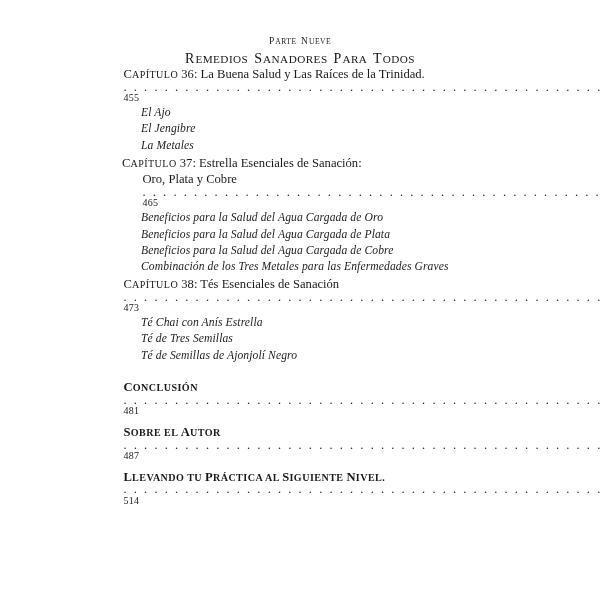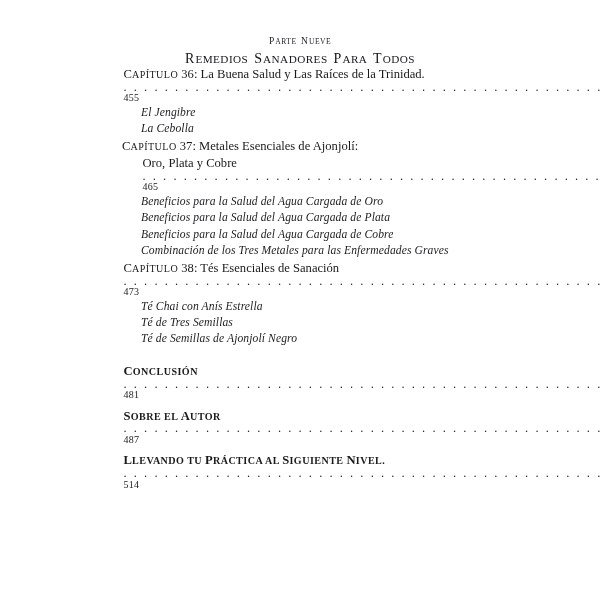--- a/index.html
+++ b/index.html
@@ -126,26 +126,27 @@
   </div>
 
   <div class="toc">
     <div id="chapters">
         <div class="chapter-block">
           <div class="entry">
             <span class="etitle sc">C<span class="sc-rest">apítulo</span><span style="text-transform:none"> 36: La Buena Salud y Las Raíces de la Trinidad.</span></span>
             <span class="leader">. . . . . . . . . . . . . . . . . . . . . . . . . . . . . . . . . . . . . . . . . . . . . . . . . . . . . . . . . . . . . . . . . . . .</span>
             <span class="pnum">455</span>
           </div>
+          <div class="sub">El Ajo</div>
           <div class="sub">El Jengibre</div>
-          <div class="sub">La Cebolla</div>
+          <div class="sub">La Metales</div>
         </div>
         <div class="chapter-block">
           <div class="entry nolead">
-            <span class="etitle sc">C<span class="sc-rest">apítulo</span><span style="text-transform:none"> 37: Metales Esenciales de Ajonjolí:</span></span>
+            <span class="etitle sc">C<span class="sc-rest">apítulo</span><span style="text-transform:none"> 37: Estrella Esenciales de Sanación:</span></span>
           </div>
           <div class="entry cont">
             <span class="etitle">Oro, Plata y Cobre</span>
             <span class="leader">. . . . . . . . . . . . . . . . . . . . . . . . . . . . . . . . . . . . . . . . . . . . . . . . . . . . . . . . . . . . . . . . . . . .</span>
             <span class="pnum">465</span>
           </div>
           <div class="sub">Beneficios para la Salud del Agua Cargada de Oro</div>
           <div class="sub">Beneficios para la Salud del Agua Cargada de Plata</div>
           <div class="sub">Beneficios para la Salud del Agua Cargada de Cobre</div>
           <div class="sub">Combinación de los Tres Metales para las Enfermedades Graves</div>

